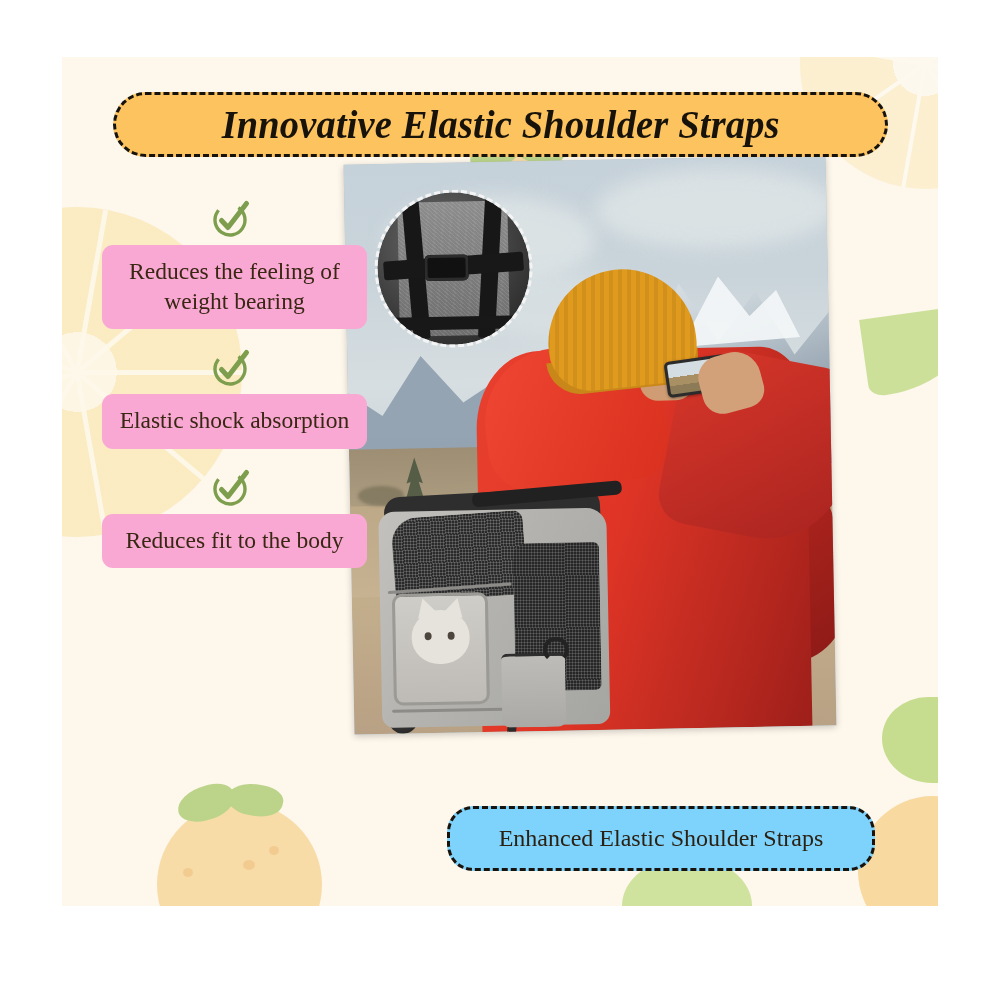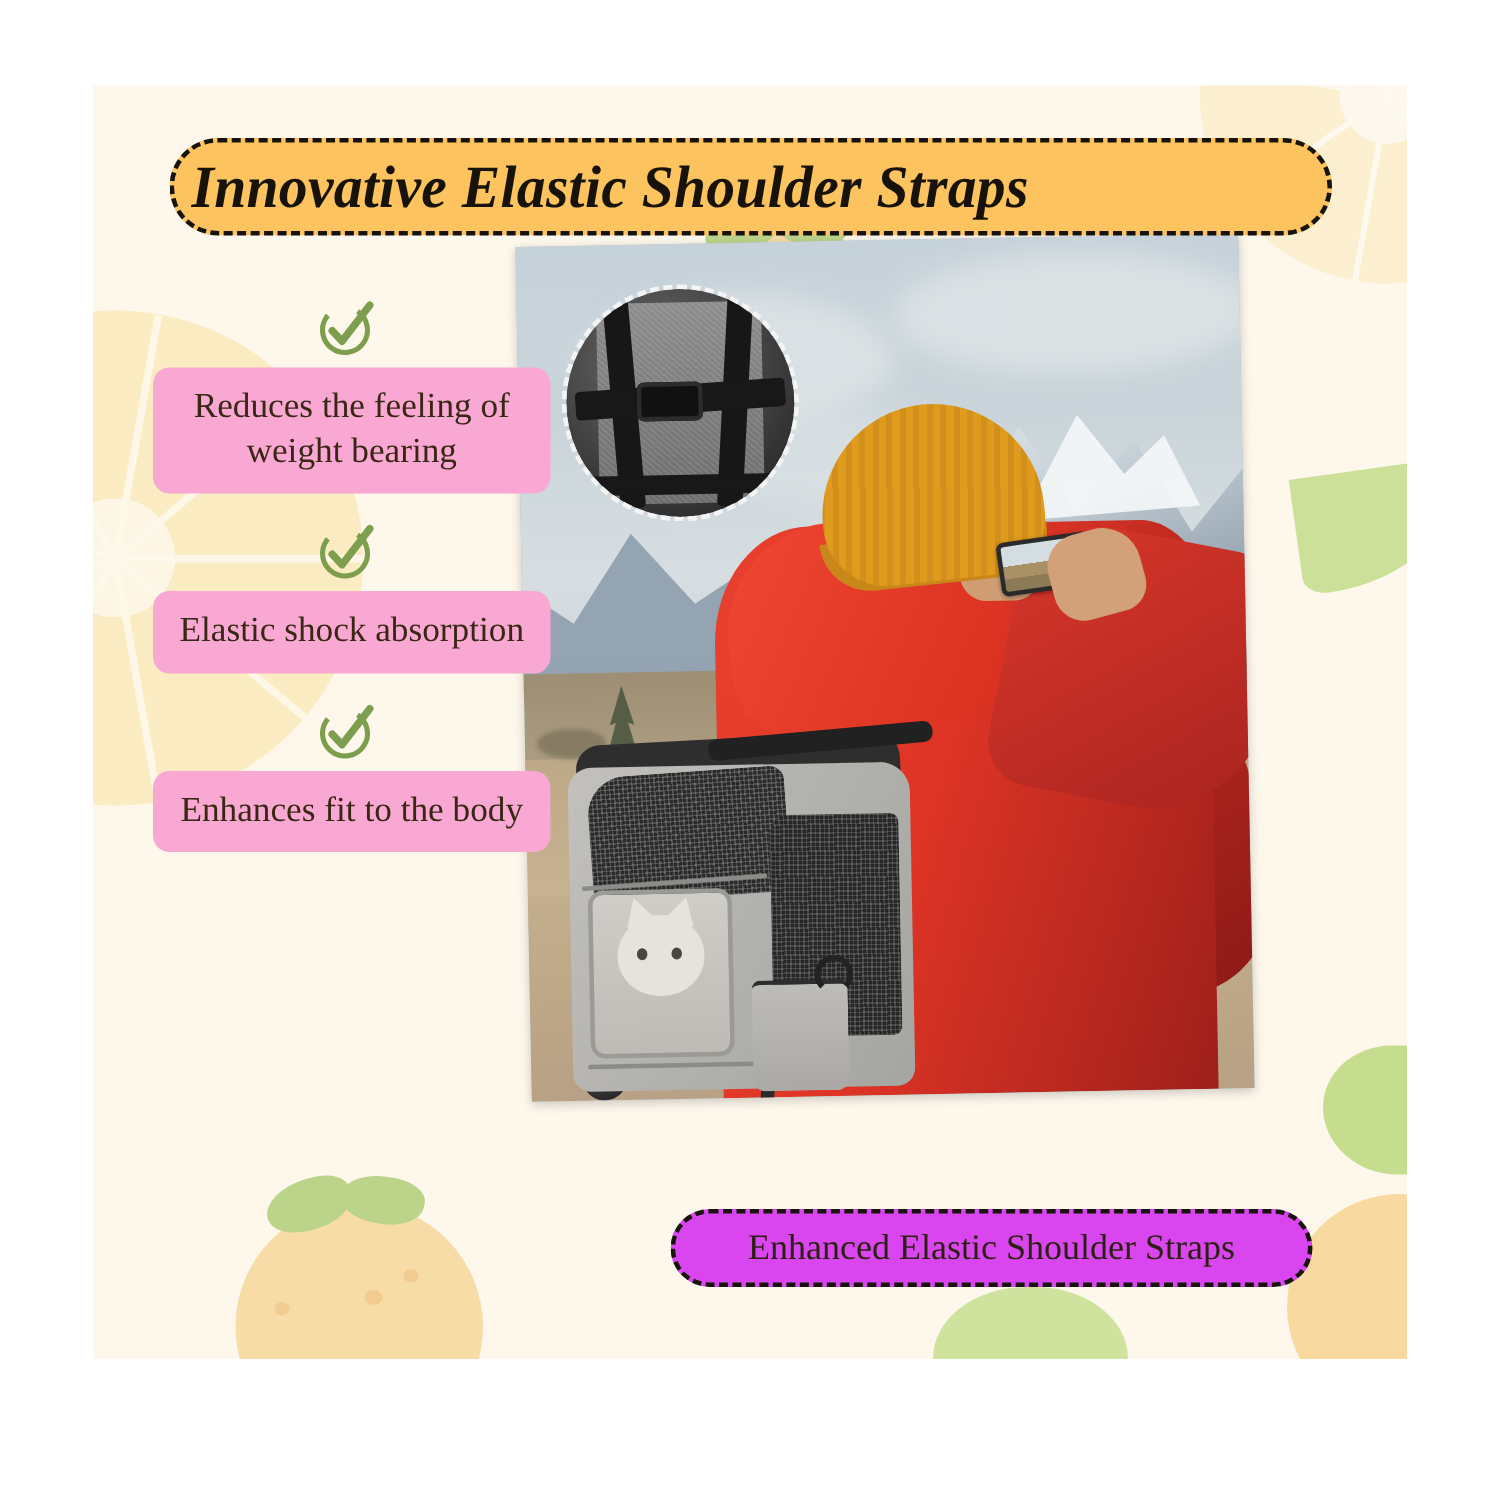--- a/index.html
+++ b/index.html
@@ -79,21 +79,21 @@
     background:#cfe39f; border-radius:50% 50% 45% 55%;
   }
 
   
   #title-banner {
     position:absolute; left:113px; top:92px;
     width:775px; height:65px;
     background:#fcc35f;
     border:3px dashed #17130c;
     border-radius:34px;
-    display:flex; align-items:center; 
+    display:flex; align-items:center; justify-content:center;
     z-index:6;
   }
   #title-text {
     font-family:"Liberation Serif", serif;
     font-weight:bold; font-style:italic;
     font-size:40px; color:#17120a;
     letter-spacing:.2px; white-space:nowrap;
     transform:scaleX(.96);
   }
 
@@ -324,22 +324,22 @@
   }
   .buckle {
     position:absolute; left:47px; top:62px; width:44px; height:26px;
     background:#111; border-radius:5px;
     box-shadow:inset 0 0 0 3px #2c2c2c;
   }
 
   
   #caption {
     position:absolute; left:447px; top:806px;
-    width:428px; height:52px;
-    background:#d946ef;
+    width:428px; height:65px;
+    background:#7dd3fc;
     border:3px dashed #18140d;
     border-radius:26px;
     display:flex; align-items:center; justify-content:center;
     z-index:6;
   }
   #caption-text {
     font-size:24px; color:#2c2012; white-space:nowrap;
   }
 </style>
 </head>
@@ -428,21 +428,21 @@
   </div>
 
   <div class="feature">
     <div class="check-wrap">
       <svg width="44" height="44" viewBox="0 0 44 44" aria-hidden="true">
         <circle cx="22" cy="23" r="15" fill="none" stroke="#7d9e4c" stroke-width="3.4" stroke-dasharray="72 22" transform="rotate(-56 22 23)"></circle>
         <path d="M13.5 23.5 L20 30.5 L38.5 6.5" fill="none" stroke="#7d9e4c" stroke-width="5" stroke-linecap="round" stroke-linejoin="round"></path>
       </svg>
     </div>
     <div class="feature-box">
-      <span>Enhances fit to the body</span>
+      <span>Reduces fit to the body</span>
     </div>
   </div>
 
 </div>
 
 <div id="photo">
   <div id="photo-scene">
 
     <div class="sky"></div>
     <div class="cloud" style="left:8%;top:6%;width:44%;height:16%;"></div>

